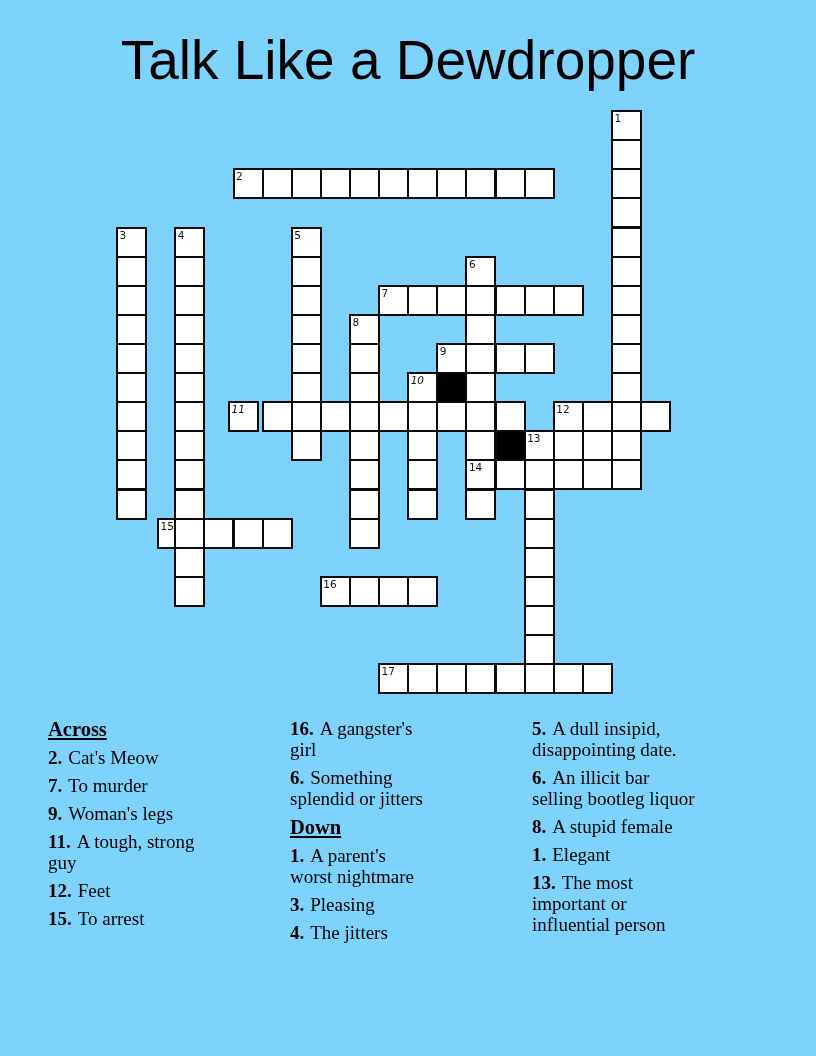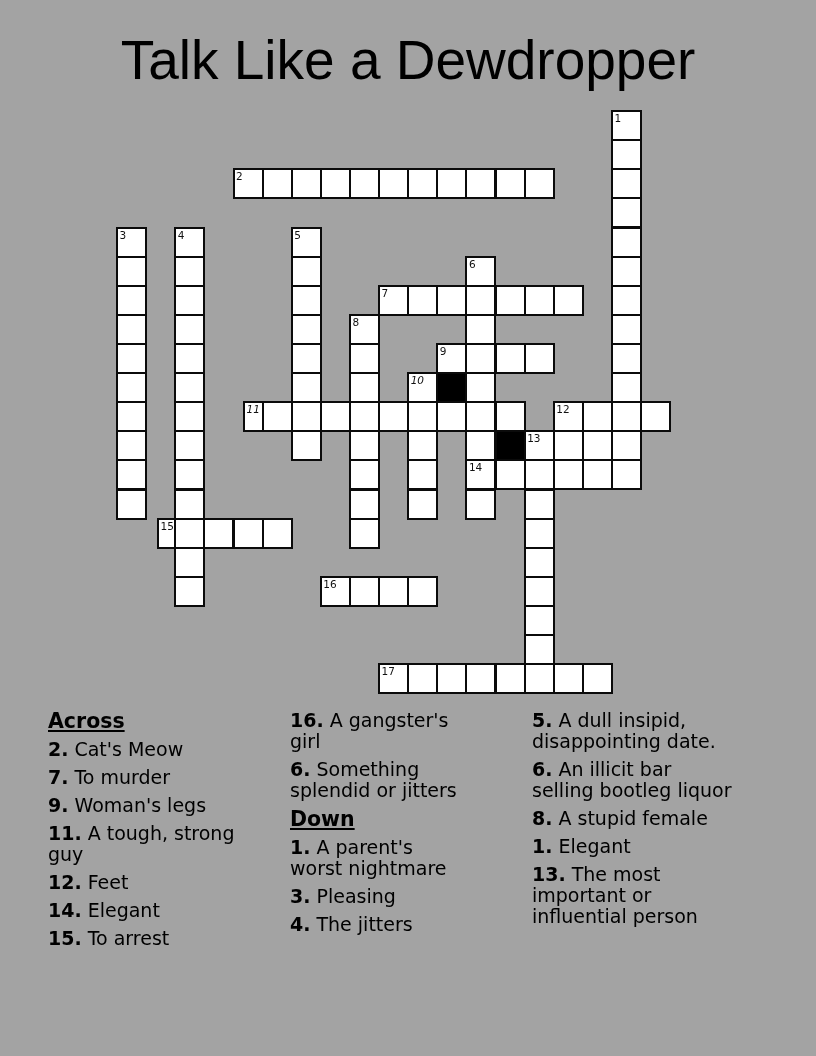--- a/index.html
+++ b/index.html
@@ -1,38 +1,38 @@
 <!DOCTYPE html>
 <html><head>
 <meta charset="utf-8">
 <style>
   html,body{margin:0;padding:0;background:#ffffff;}
   body{width:816px;height:1056px;position:relative;font-family:"DejaVu Sans",sans-serif;color:#000;overflow:hidden;}
-  .page{position:absolute;inset:0;background:#a3a3a3;}
+  .page{position:absolute;inset:0;background:#7dd3fc;}
 
   .title{
     position:absolute;top:30px;left:0;width:816px;text-align:center;
     font-family:"Liberation Sans",sans-serif;font-size:55px;line-height:1.1;
     color:#000;font-weight:400;letter-spacing:0px;
   }
 
   .grid{position:absolute;left:116px;top:110px;width:556px;height:585px;}
   .cell{
     position:absolute;width:31.1px;height:31.1px;box-sizing:border-box;
     border:2px solid #0b0b0b;background:#ffffff;
   }
   .cell.black{background:#000000;}
   .gn{
     position:absolute;top:0px;left:1.5px;
     font-size:10.5px;line-height:12px;color:#111;
     font-family:"DejaVu Sans",sans-serif;
   }
 
   .clues{position:absolute;left:0;top:702px;width:816px;}
-  .ccol{position:absolute;top:8px;}
+  .ccol{position:absolute;top:16px;font-family:Liberation Serif, serif;}
   .ccol.c0{left:48px;width:238px;}
   .ccol.c1{left:290px;width:218px;}
   .ccol.c2{left:532px;width:250px;}
   .clue{margin:0 0 7px 0;font-size:19px;line-height:21px;}
   .clue .num{font-weight:bold;margin-right:6px;}
   .clue .txt{white-space:pre-line;}
   .clue-header{
     font-size:20.5px;font-weight:bold;text-decoration:underline;
     margin:0 0 7px 0;line-height:22px;
   }
@@ -116,21 +116,21 @@
       <div class="cell" style="left: 174.7px; top: 262.1px;"></div>
       <div class="cell" style="left: 233px; top: 262.1px;"></div>
       <div class="cell" style="left: 291.2px; top: 262.1px; font-style: italic;">
         <span class="gn">10</span>
       </div>
       <div class="cell black" style="left: 320.3px; top: 262.1px;"></div>
       <div class="cell" style="left: 349.4px; top: 262.1px;"></div>
       <div class="cell" style="left: 495px; top: 262.1px;"></div>
       <div class="cell" style="left: 0px; top: 291.2px;"></div>
       <div class="cell" style="left: 58.2px; top: 291.2px;"></div>
-      <div class="cell" style="left: 127px; top: 291.2px; font-style: italic;">
+      <div class="cell" style="left: 112px; top: 291.2px; font-style: italic;">
         <span class="gn">11</span>
       </div>
       <div class="cell" style="left: 145.6px; top: 291.2px;"></div>
       <div class="cell" style="left: 174.7px; top: 291.2px;"></div>
       <div class="cell" style="left: 203.8px; top: 291.2px;"></div>
       <div class="cell" style="left: 233px; top: 291.2px;"></div>
       <div class="cell" style="left: 262.1px; top: 291.2px;"></div>
       <div class="cell" style="left: 291.2px; top: 291.2px;"></div>
       <div class="cell" style="left: 320.3px; top: 291.2px;"></div>
       <div class="cell" style="left: 349.4px; top: 291.2px;"></div>
@@ -206,21 +206,20 @@
     </div>
   <div class="clues" id="clues">
       <div class="ccol c0">
         <div class="clue-header">Across</div>
         <p class="clue"><b class="num">2.</b><span class="txt">Cat's Meow</span></p>
         <p class="clue"><b class="num">7.</b><span class="txt">To murder</span></p>
         <p class="clue"><b class="num">9.</b><span class="txt">Woman's legs</span></p>
         <p class="clue"><b class="num">11.</b><span class="txt">A tough, strong
 guy</span></p>
         <p class="clue"><b class="num">12.</b><span class="txt">Feet</span></p>
-        <p class="clue"><b class="num">14.</b><span class="txt">Elegant</span></p>
         <p class="clue"><b class="num">15.</b><span class="txt">To arrest</span></p>
       </div>
       <div class="ccol c1">
         <p class="clue"><b class="num">16.</b><span class="txt">A gangster's
 girl</span></p>
         <p class="clue"><b class="num">6.</b><span class="txt">Something
 splendid or jitters</span></p>
         <div class="clue-header">Down</div>
         <p class="clue"><b class="num">1.</b><span class="txt">A parent's
 worst nightmare</span></p>

